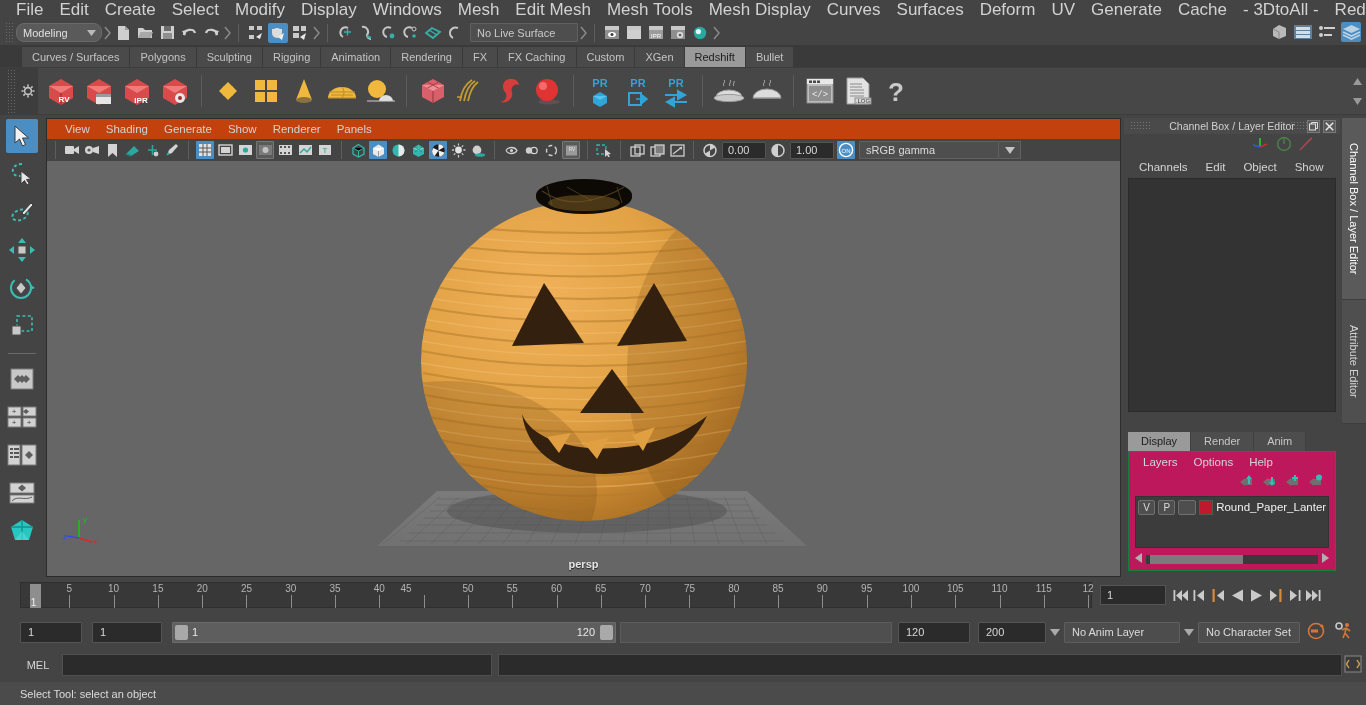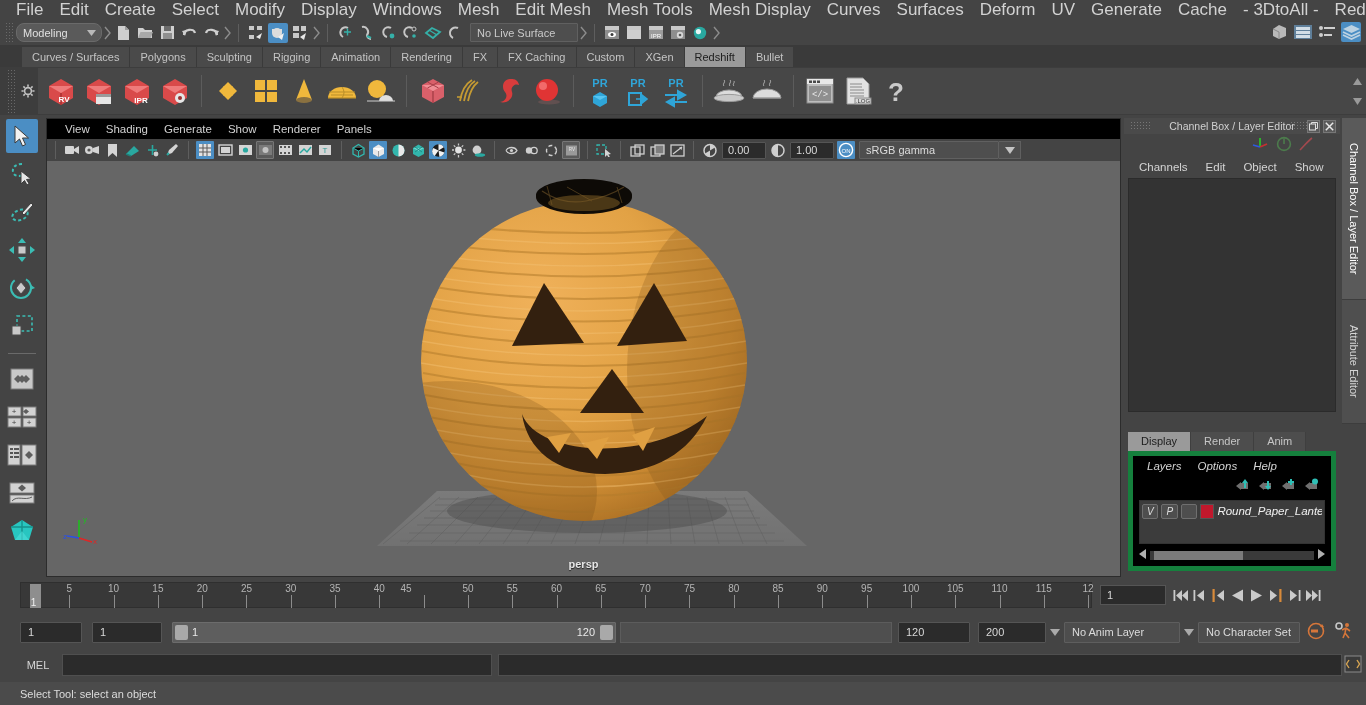--- a/index.html
+++ b/index.html
@@ -48,21 +48,21 @@
   
   .toolbox{ position:absolute; left:0; top:115px; width:44px; bottom:120px; background:#444;
             display:flex; flex-direction:column; align-items:center; padding-top:4px;}
   .tb{ width:32px; height:34px; margin-bottom:4px; display:flex; align-items:center; justify-content:center;}
   .tb.sel{ background:#4b8ec4; border-radius:2px;}
   .tbdiv{ width:28px; height:1px; background:#6a6a6a; margin:6px 0 8px;}
 
   
   .vp{ position:absolute; left:46px; top:118px; width:1075px; height:459px; background:#3a3a3a;
        border:1px solid #2c2c2c;}
-  .vpmenu{ height:20px; display:flex; align-items:center; padding-left:10px; background:#000000;}
+  .vpmenu{ height:20px; display:flex; align-items:center; padding-left:10px; background:#c2410c;}
   .vpmenu .mi{ padding:0 8px; font-size:11.5px; color:#d2d2d2; line-height:20px; cursor:default;}
   .vptools{ height:22px; background:#444; display:flex; align-items:center; padding-left:2px;}
   .vi{ width:18px; height:18px; margin:0 1px; display:flex; align-items:center; justify-content:center; flex:none; border-radius:1px;}
   .vi.on{ background:#4b8ec4;}
   .vi.framed{ border:1px solid #777; background:#5a5a5a;}
   .numfield{ width:44px; height:17px; background:#2b2b2b; border:1px solid #555; color:#d8d8d8; font-size:11px;
              display:flex; align-items:center; padding-left:5px; margin:0 2px; border-radius:1px;}
   .gammasel{ width:140px; height:18px; background:#4e4e4e; border:1px solid #606060; font-size:11px; color:#dcdcdc;
              display:flex; align-items:center; padding-left:6px; margin-left:3px; border-radius:1px;}
   .gammaarrow{ width:22px; height:18px; background:#4e4e4e; border:1px solid #606060; border-left:none;
@@ -81,21 +81,21 @@
   .rp-title .wbtn{ width:13px; height:13px; border:1px solid #777; background:#5a5a5a; display:flex; align-items:center;
              justify-content:center; font-size:9px; color:#e0e0e0;}
   .rp-icons{ height:22px; display:flex; align-items:center; justify-content:flex-end; padding-right:26px; gap:6px;}
   .cbmenu{ height:22px; display:flex; align-items:flex-start; padding-left:6px;}
   .cbmenu .mi{ padding:0 9px; font-size:11.5px; color:#d4d4d4; line-height:22px; cursor:default;}
   .cbbody{ position:absolute; left:4px; right:4px; top:60px; height:234px; background:#333; border:1px solid #2b2b2b;}
   .le-tabs{ position:absolute; left:4px; right:4px; top:314px; height:19px; display:flex; align-items:flex-end;}
   .le-tab{ height:19px; padding:0 13px; line-height:19px; font-size:11px; background:#4d4d4d; color:#c6c6c6;
            border-right:1px solid #3f3f3f;}
   .le-tab.active{ background:#9a9a9a; color:#1c1c1c;}
-  .le-body{ position:absolute; left:4px; right:4px; top:333px; bottom:6px; background:#000000; border:5px solid #15803d;font-style:italic;}
+  .le-body{ position:absolute; left:4px; right:4px; top:333px; bottom:6px; background:#be185d; border:1px solid #15803d;}
   .le-menu{ height:20px; display:flex; align-items:center; padding-left:6px;}
   .le-menu .mi{ padding:0 8px; font-size:11.5px; color:#d4d4d4; line-height:20px;}
   .le-btns{ height:18px; display:flex; align-items:center; justify-content:flex-end; padding-right:12px; gap:8px;}
   .le-list{ position:absolute; left:6px; right:6px; top:44px; bottom:22px; background:#3c3c3c; border:1px solid #333;}
   .le-row{ height:20px; display:flex; align-items:center; padding:0 2px; gap:3px;}
   .le-chip{ width:19px; height:15px; border:1px solid #6f6f6f; background:#4e4e4e; display:flex; align-items:center;
             justify-content:center; font-size:10px; color:#dcdcdc; border-radius:2px;}
   .le-swatch{ width:16px; height:15px; border:1px solid #555;}
   .le-name{ font-size:11.5px; color:#f0f0f0; white-space:nowrap; overflow:hidden;}
   .le-scroll{ position:absolute; left:6px; right:6px; bottom:4px; height:14px; display:flex; align-items:center;}

